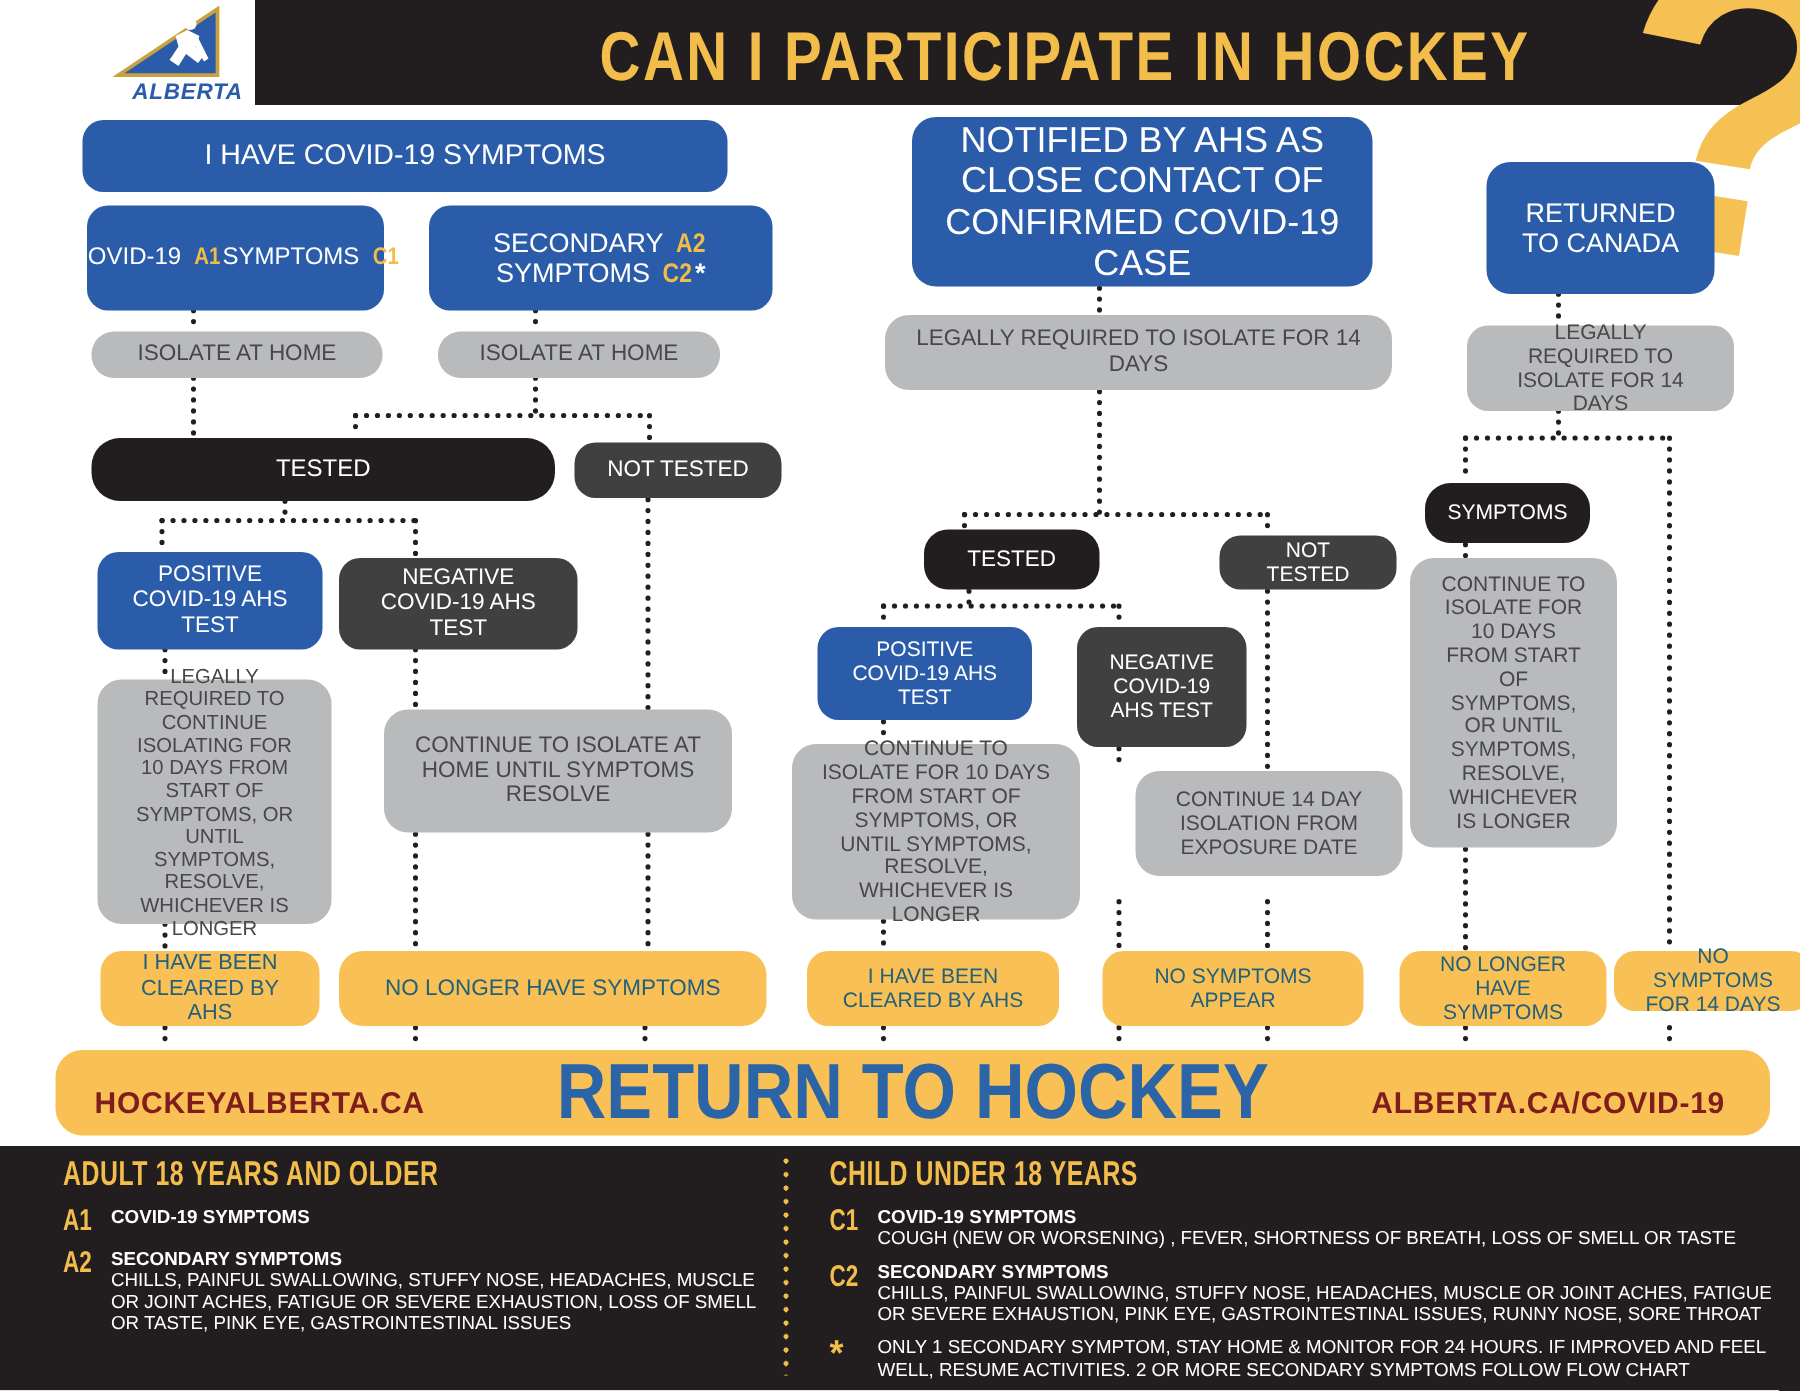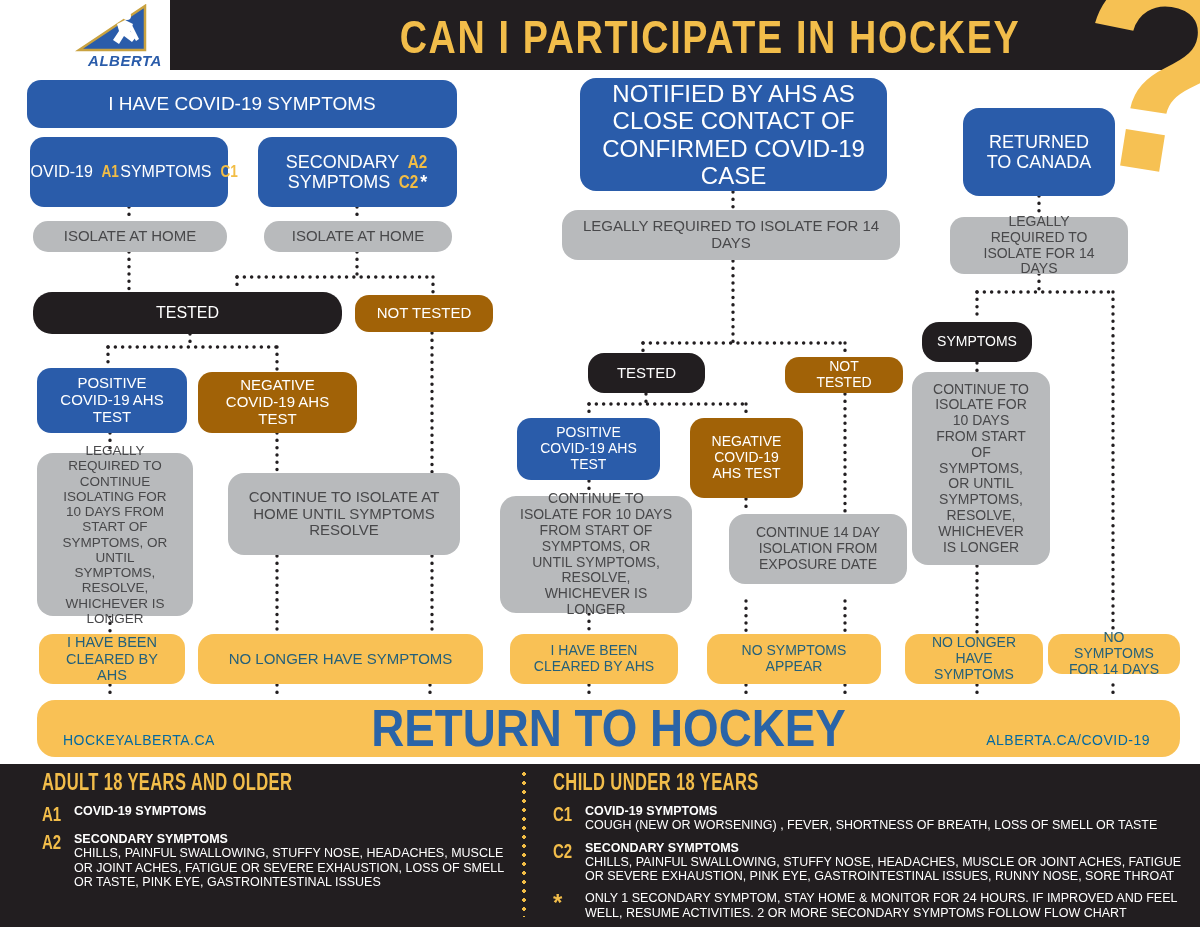--- a/index.html
+++ b/index.html
@@ -9,38 +9,38 @@
   .top-bar{position:absolute;left:170px;top:0;width:1030px;height:70px;background:#221e20;z-index:0;}
   .main-title{position:absolute;left:330px;top:10px;width:760px;text-align:center;z-index:1;
     color:#f2bd4a;font-size:46px;font-weight:700;letter-spacing:2px;white-space:nowrap;
     transform:scaleX(0.82);transform-origin:center;}
   .qmark{position:absolute;left:1072px;top:-38px;width:140px;height:260px;z-index:1;
     color:#f6c153;font-size:280px;font-weight:700;line-height:0.78;transform:rotate(9deg);}
   .logo{position:absolute;left:75px;top:4px;width:100px;height:66px;z-index:1;}
 
   
   .box{position:absolute;display:flex;align-items:center;justify-content:center;text-align:center;
-    border-radius:14px;line-height:1.13;box-sizing:border-box;padding:3px 20px;z-index:2;font-size:15px;}
+    border-radius:14px;line-height:1.13;box-sizing:border-box;padding:3px 20px;z-index:2;font-size:15px;margin-left:28px;}
   .blue{background:#2a5caa;color:#fff;}
   .lgray{background:#b8babc;color:#48484a;}
-  .dgray{background:#a16207;color:#fff;}
+  .dgray{background:#404040;color:#fff;}
   .blk{background:#221e20;color:#fff;}
   .yel{background:#f9c155;color:#24607a;}
   .brow{white-space:nowrap;}
   .tag{font-weight:700;color:#f2bd45;display:inline-block;transform:scaleX(0.85);margin-left:7px;}
   .star{color:#fff;font-weight:700;}
 
   
   .connectors{position:absolute;left:0;top:0;z-index:1;}
 
   
   .return-bar{position:absolute;left:37px;top:700px;width:1143px;height:57px;background:#f9c155;border-radius:18px;z-index:2;}
   .bar-title{position:absolute;left:0;top:0px;width:100%;text-align:center;color:#2b64a7;
     font-size:52px;font-weight:700;white-space:nowrap;transform:scaleX(0.88);line-height:57px;}
-  .bar-url{position:absolute;bottom:9px;color:#0369a1;font-size:14px;font-weight:400;letter-spacing:0.5px;}
+  .bar-url{position:absolute;bottom:9px;color:#7f1d1d;font-size:20px;font-weight:700;letter-spacing:0.5px;}
   .bar-url.l{left:26px;}
   .bar-url.r{right:30px;}
 
   
   .legend{position:absolute;left:0;top:764px;width:1200px;height:163px;background:#221e20;z-index:3;color:#fff;}
   .leg-col{position:absolute;top:5px;}
   .leg-col.adult{left:42px;width:475px;}
   .leg-col.child{left:553px;width:630px;}
   .leg-head{color:#f2bd4a;font-size:23px;font-weight:700;letter-spacing:0.5px;white-space:nowrap;
     transform:scaleX(0.72);transform-origin:left;}
@@ -119,21 +119,21 @@
         <line x1="1113" y1="292" x2="1113" y2="633"></line>
       <line x1="1113" y1="685" x2="1113" y2="699"></line>
     </g>
   </svg>
 
   <div class="box blue" style="left:27px;top:80px;width:430px;height:48px;font-size:19px;">I HAVE COVID-19 SYMPTOMS</div>
   <div class="box blue" style="left:30px;top:137px;width:198px;height:70px;font-size:16px;flex-direction:row;">
     <div class="brow"><span>COVID-19</span><span class="tag">A1</span></div>
     <div class="brow"><span>SYMPTOMS</span><span class="tag">C1</span></div>
   </div>
-  <div class="box blue" style="left:258px;top:137px;width:199px;height:70px;font-size:18px;flex-direction:column;">
+  <div class="box blue" style="left:258px;top:137px;width:229px;height:70px;font-size:18px;flex-direction:column;">
     <div class="brow"><span>SECONDARY</span><span class="tag">A2</span></div>
     <div class="brow"><span>SYMPTOMS</span><span class="tag">C2</span><span class="star">*</span></div>
   </div>
   <div class="box lgray" style="left:33px;top:221px;width:194px;height:31px;border-radius:15px;">ISOLATE AT HOME</div>
   <div class="box lgray" style="left:264px;top:221px;width:188px;height:31px;border-radius:15px;">ISOLATE AT HOME</div>
   <div class="box blk" style="left:33px;top:292px;width:309px;height:42px;border-radius:19px;font-size:16px;">TESTED</div>
   <div class="box dgray" style="left:355px;top:295px;width:138px;height:37px;">NOT TESTED</div>
   <div class="box blue" style="left:37px;top:368px;width:150px;height:65px;">POSITIVE COVID-19 AHS TEST</div>
   <div class="box dgray" style="left:198px;top:372px;width:159px;height:61px;">NEGATIVE COVID-19 AHS TEST</div>
   <div class="box lgray" style="left:37px;top:453px;width:156px;height:163px;font-size:13.5px;border-radius:16px;">LEGALLY REQUIRED TO CONTINUE ISOLATING FOR 10 DAYS FROM START OF SYMPTOMS, OR UNTIL SYMPTOMS, RESOLVE, WHICHEVER IS LONGER</div>

